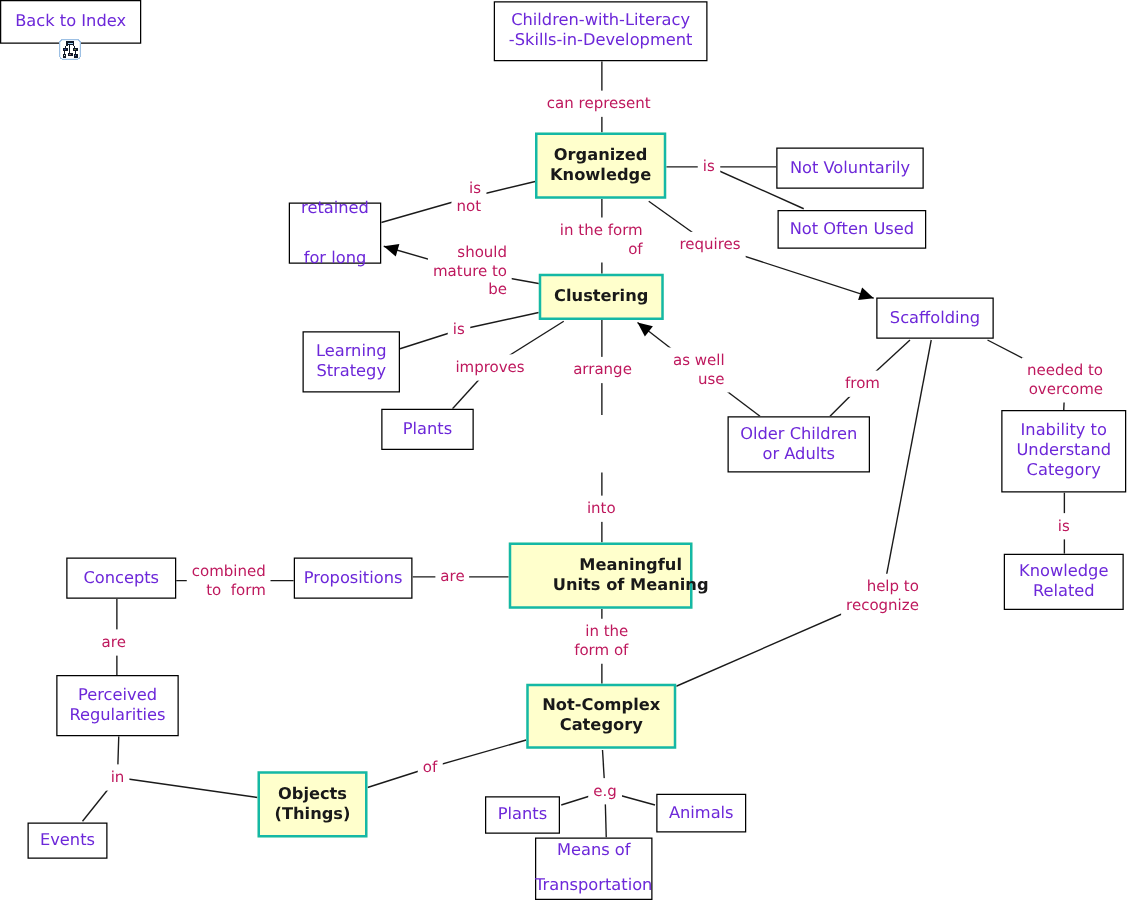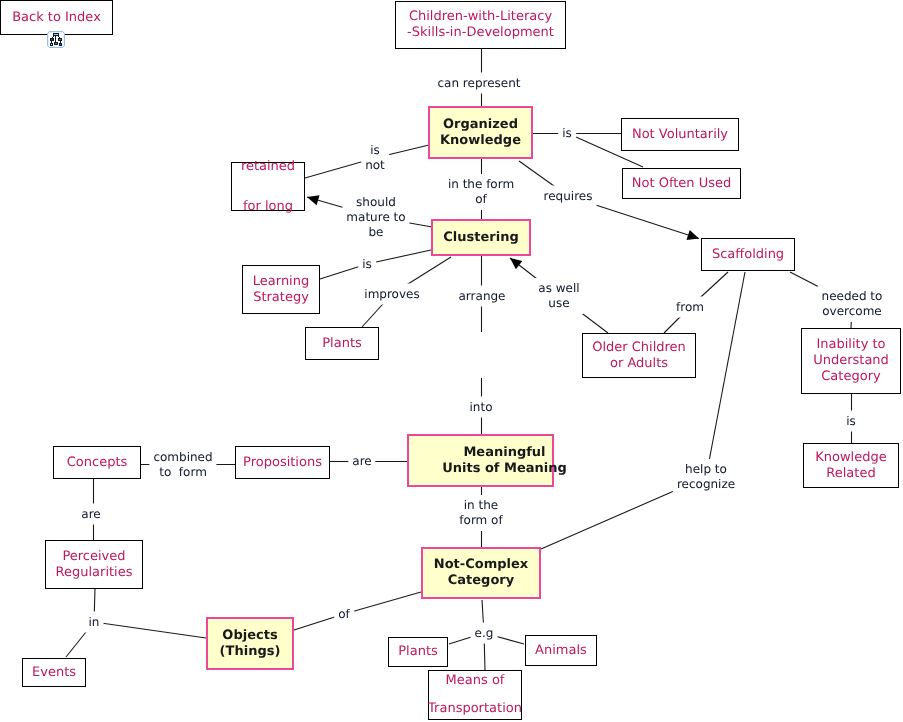--- a/index.html
+++ b/index.html
@@ -15,40 +15,40 @@
   }
   #canvas { position:absolute; left:0; top:0; width:903px; height:722px; }
   svg#links { position:absolute; left:0; top:0; width:903px; height:722px; }
   .node {
     position:absolute;
     box-sizing:border-box;
     display:flex; flex-direction:column; align-items:center; justify-content:center;
     text-align:center;
     background:#ffffff;
     border:1px solid #000000;
-    color:#be185d;
+    color:#6d28d9;
     font-size:13px;
     line-height:16px;
     white-space:pre;
   }
   .node.concept {
     background:#ffffcc;
-    border:2px solid #ec4899;
+    border:2px solid #14b8a6;
     font-weight:bold;
     color:#191919;
   }
   .linklabel {
     position:absolute;
-    color:#0f172a;
+    color:#be185d;
     font-size:12px;
     line-height:15px;
     text-align:center;
     white-space:pre;
     background:#ffffff;
-    display:flex; flex-direction:column; align-items:center; justify-content:center;
+    display:flex; flex-direction:column; align-items:flex-end; justify-content:center;
     box-sizing:border-box;
     padding:3px 4px;
     transform: translate(-50%, -50%);
   }
   .node .ln, .linklabel .ln { display:block; }
   .connector { stroke:#1a1a1a; stroke-width:1.1; fill:none; }
   .arrowhead { fill:#000000; stroke:none; }
 </style>
 </head>
 <body>

